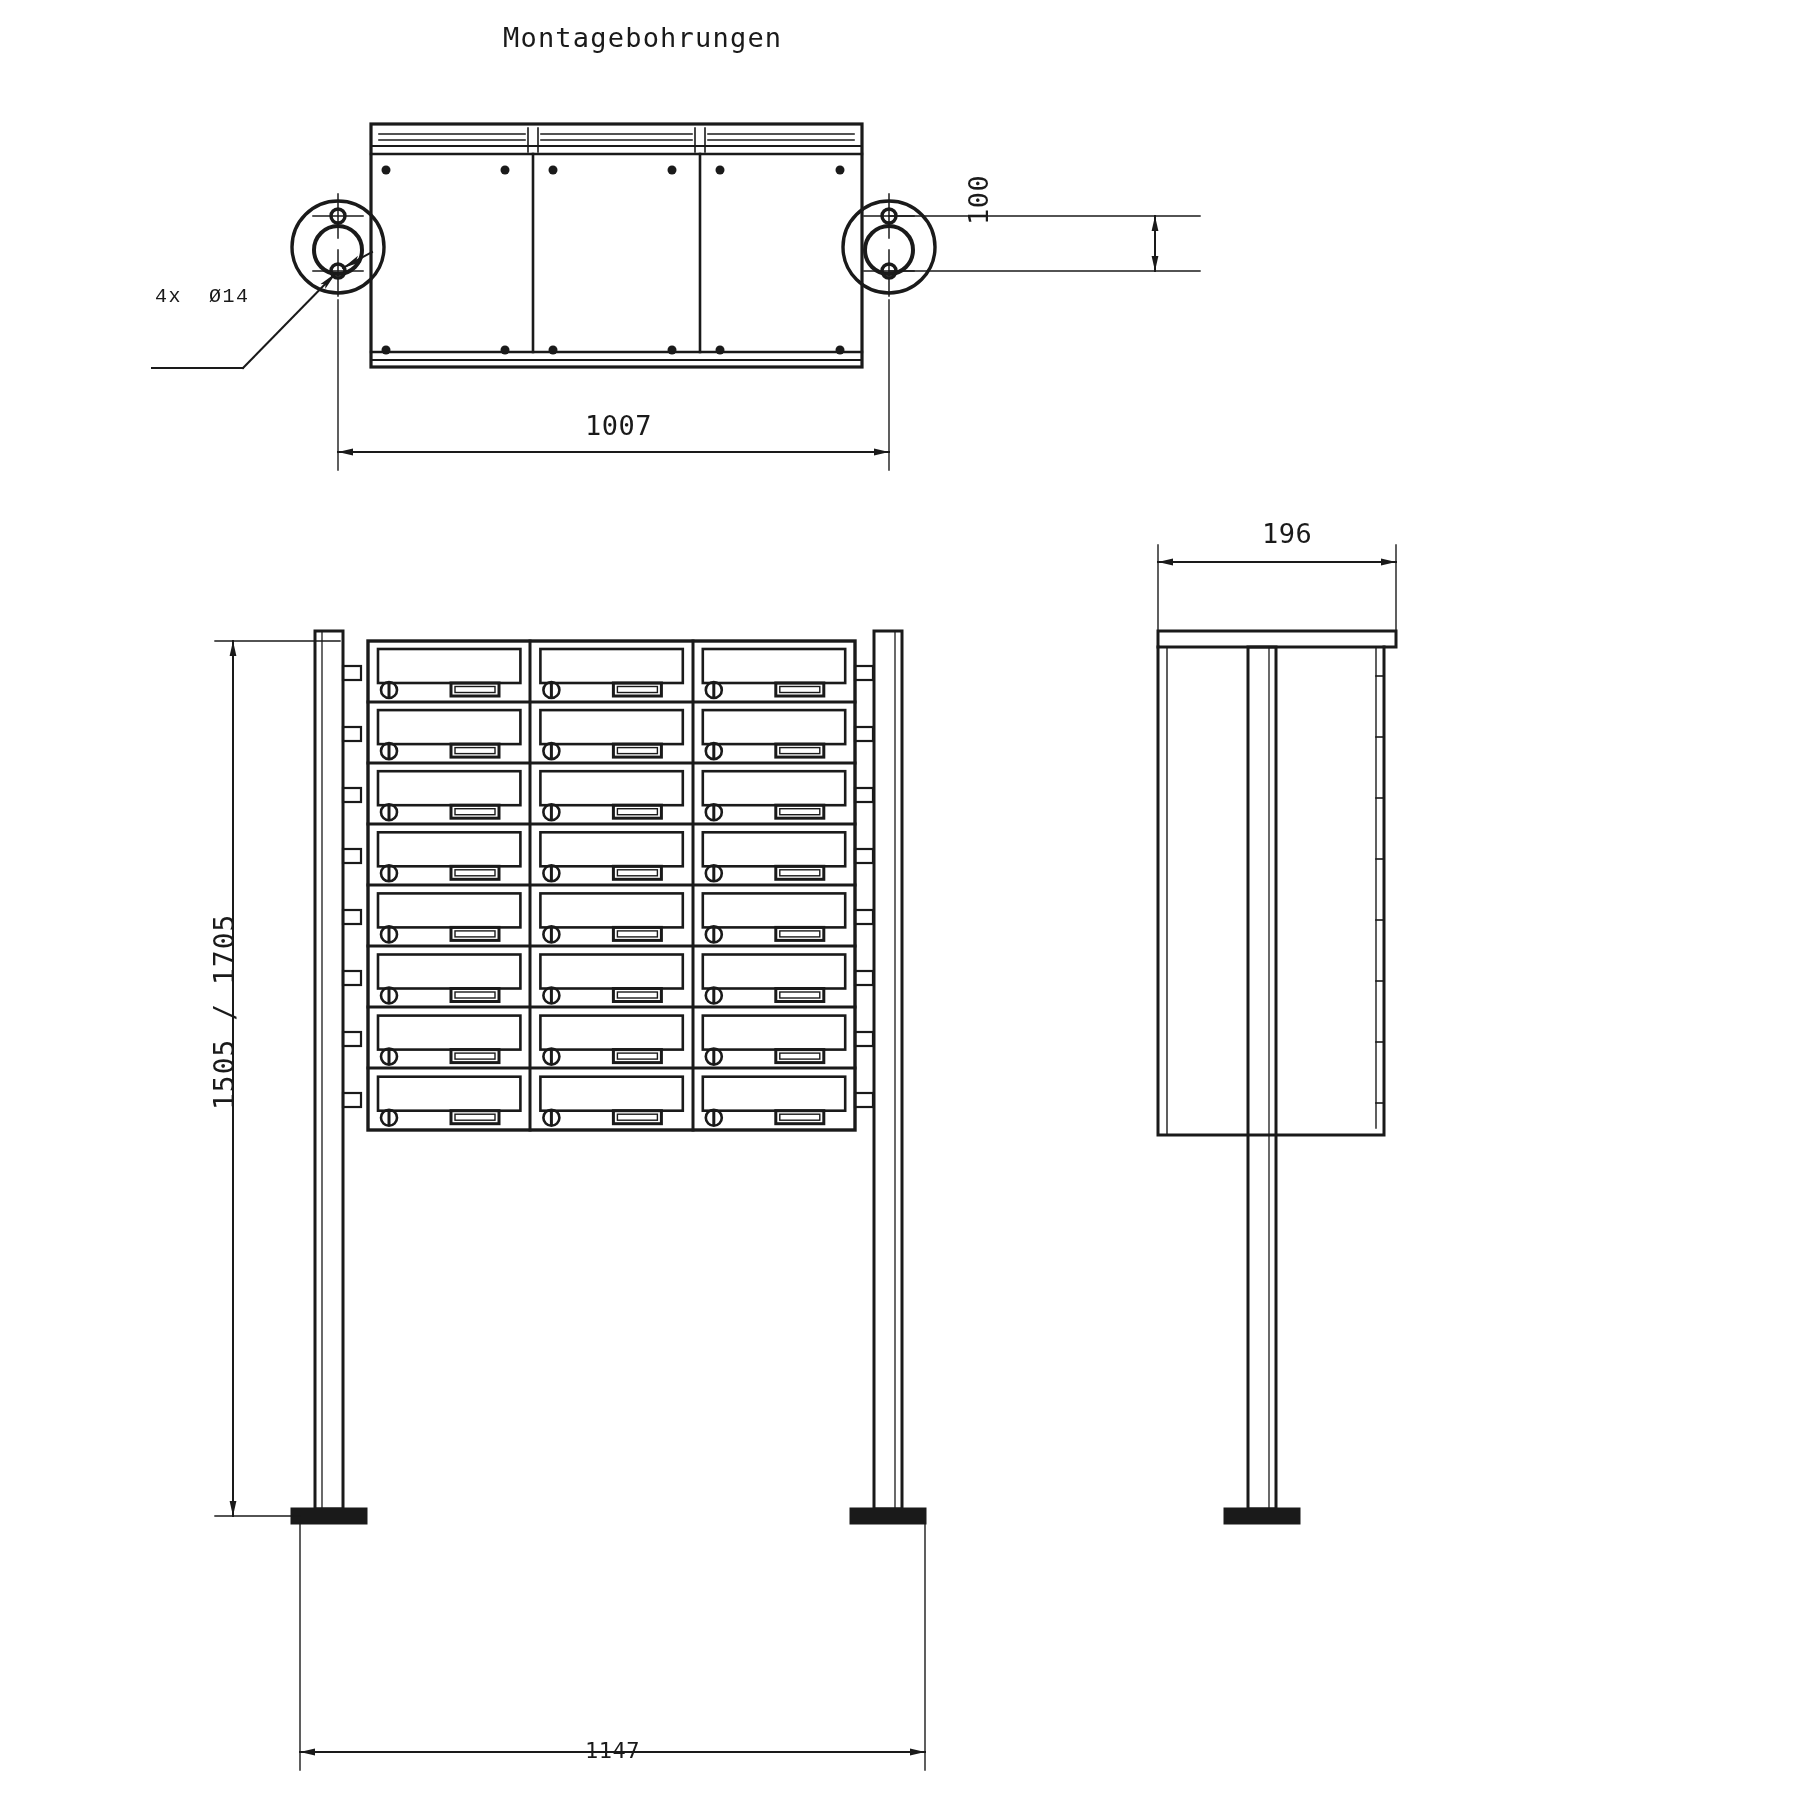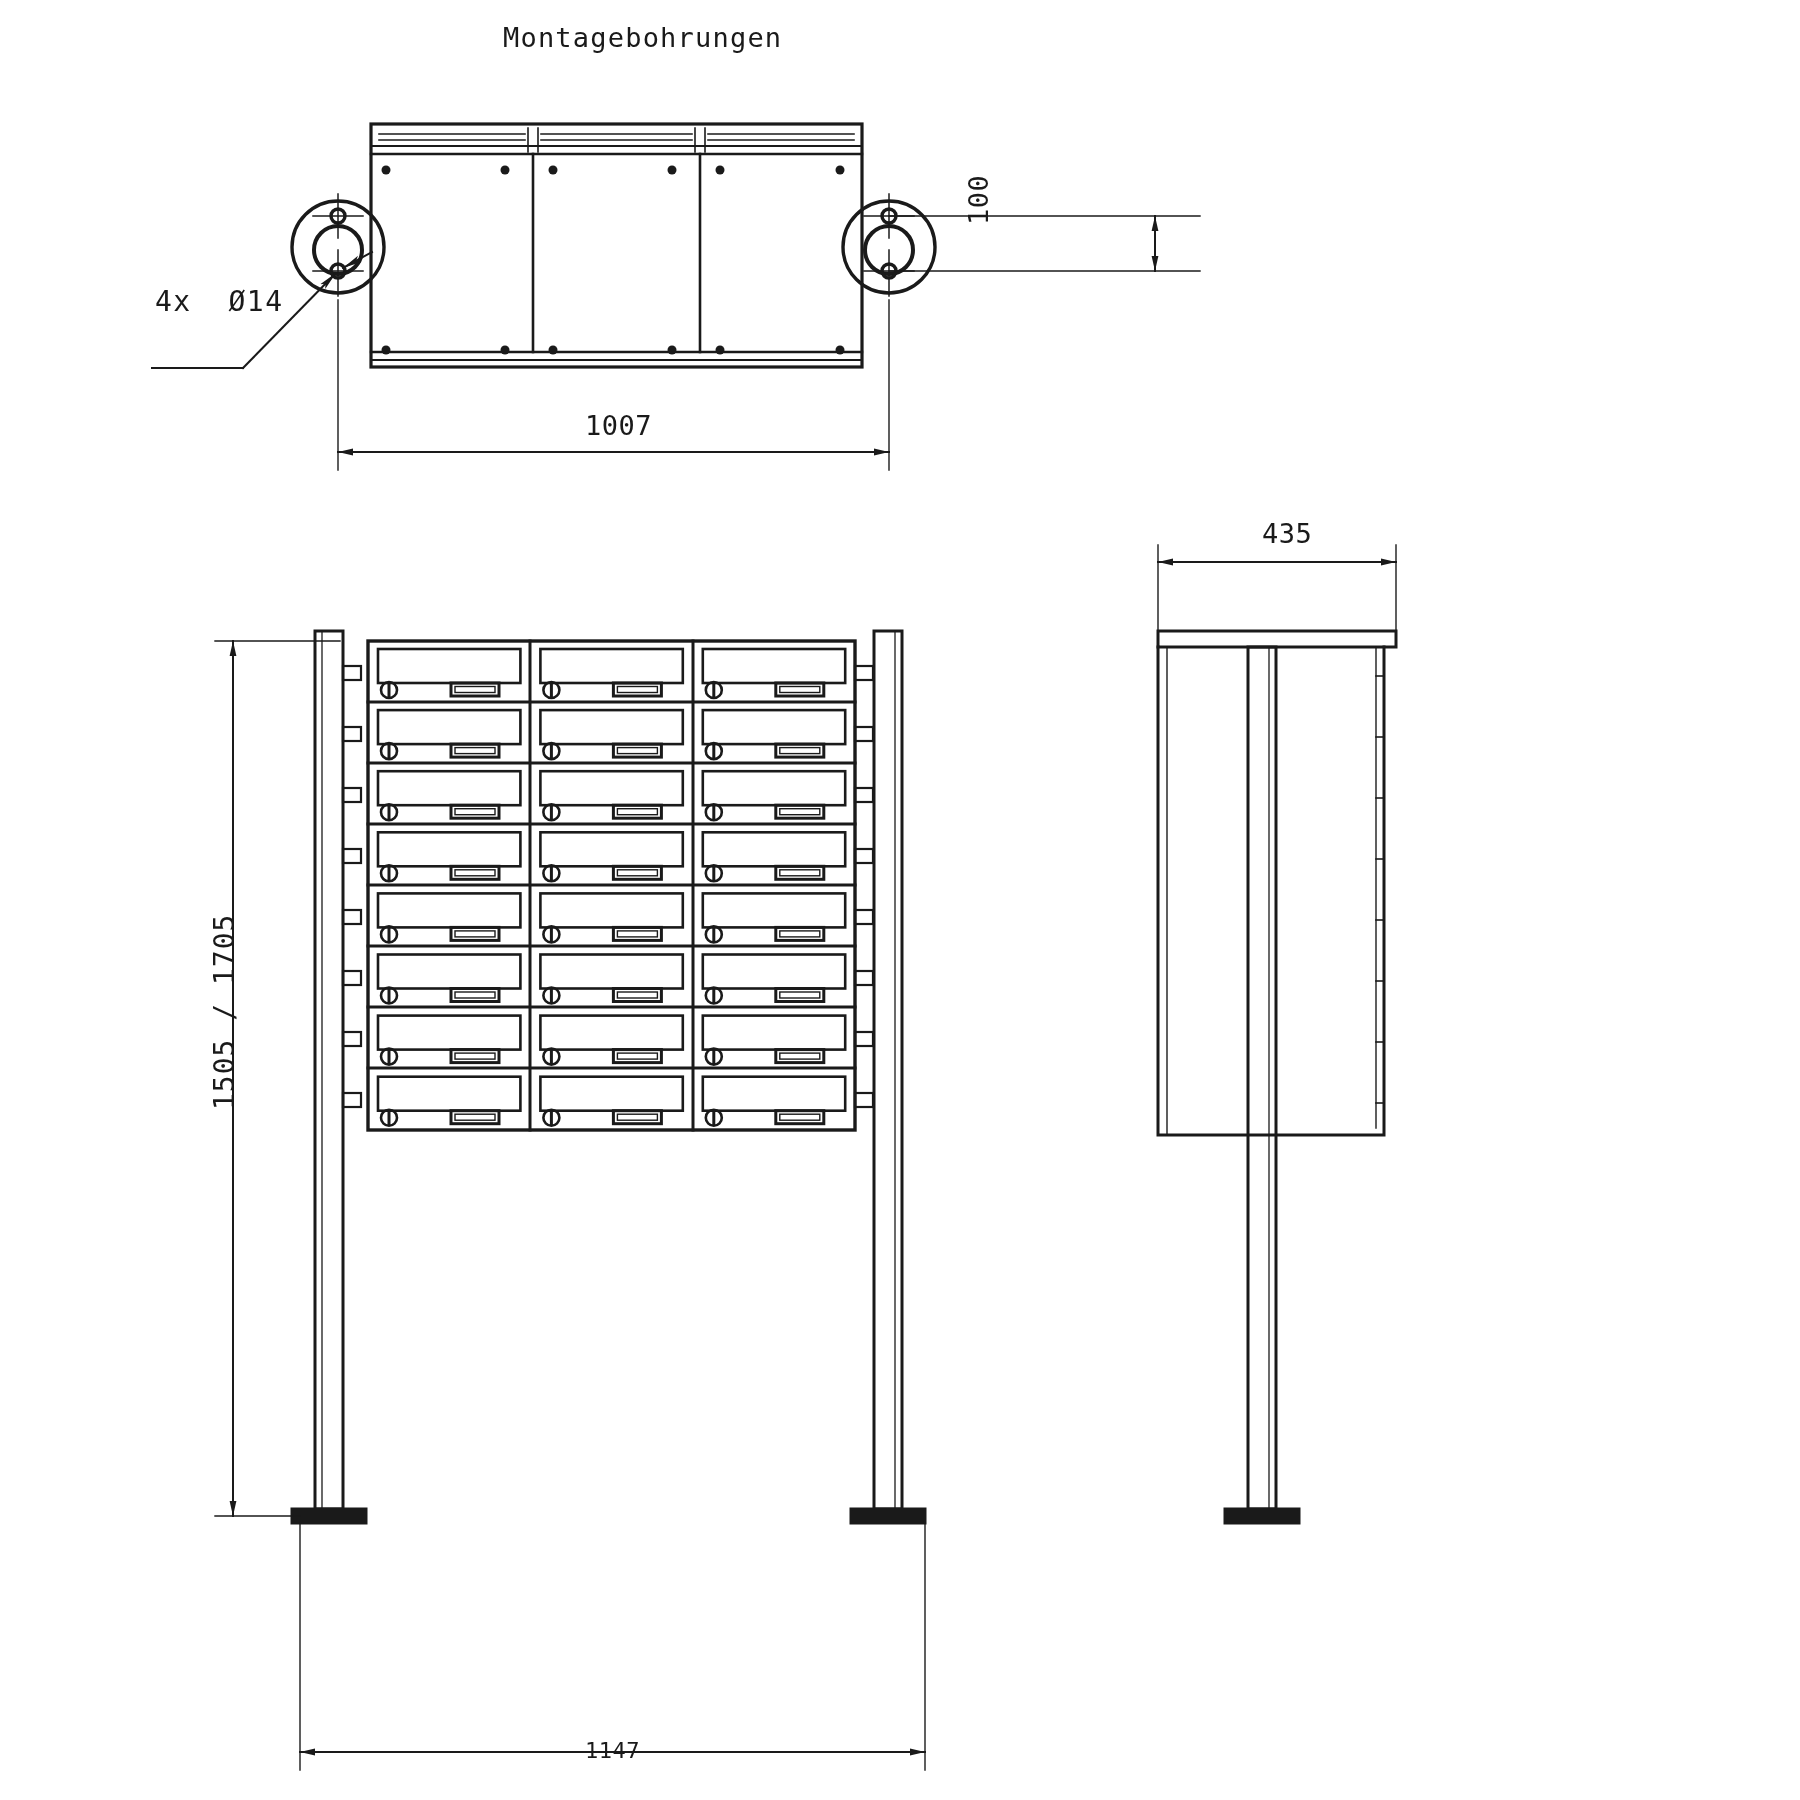--- a/index.html
+++ b/index.html
@@ -33,24 +33,25 @@
     white-space: pre;
     letter-spacing: 0.5px;
   }
   #title-label {
     font-size: 27px;
     left: 503px;
     top: 22px;
     letter-spacing: 1.2px;
   }
   #dim-hole-label {
-    font-size: 28px;
+    font-size: 20px;
     left: 155px;
     top: 285px;
     letter-spacing: 1.5px;
+    font-family: Liberation Mono, monospace;
   }
   #dim-width-top-label {
     font-size: 27px;
     left: 585px;
     top: 410px;
     text-align: right;
   }
   #dim-edge-label {
     font-size: 27px;
     left: 963px;
@@ -453,15 +454,15 @@
   <div class="lbl" id="dim-hole-label">4x  Ø14</div>
 
   <div class="lbl" id="dim-width-top-label">1007</div>
 
   <div class="lbl" id="dim-edge-label">100</div>
 
   <div class="lbl" id="dim-height-label">1505 / 1705</div>
 
   <div class="lbl" id="dim-width-bottom-label">1147</div>
 
-  <div class="lbl" id="dim-depth-label">435</div>
+  <div class="lbl" id="dim-depth-label">196</div>
 
 </div>
 
 </body></html>

